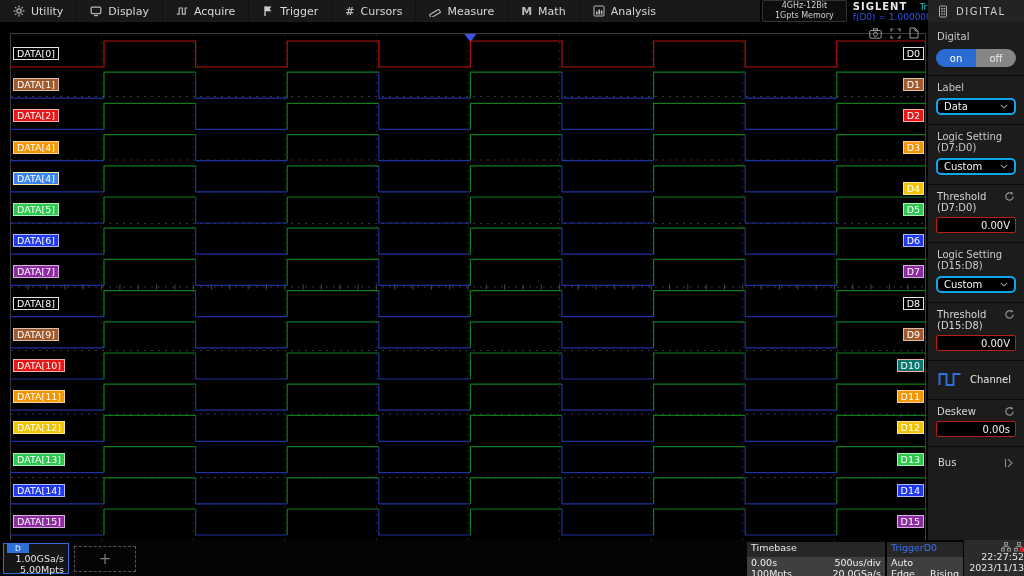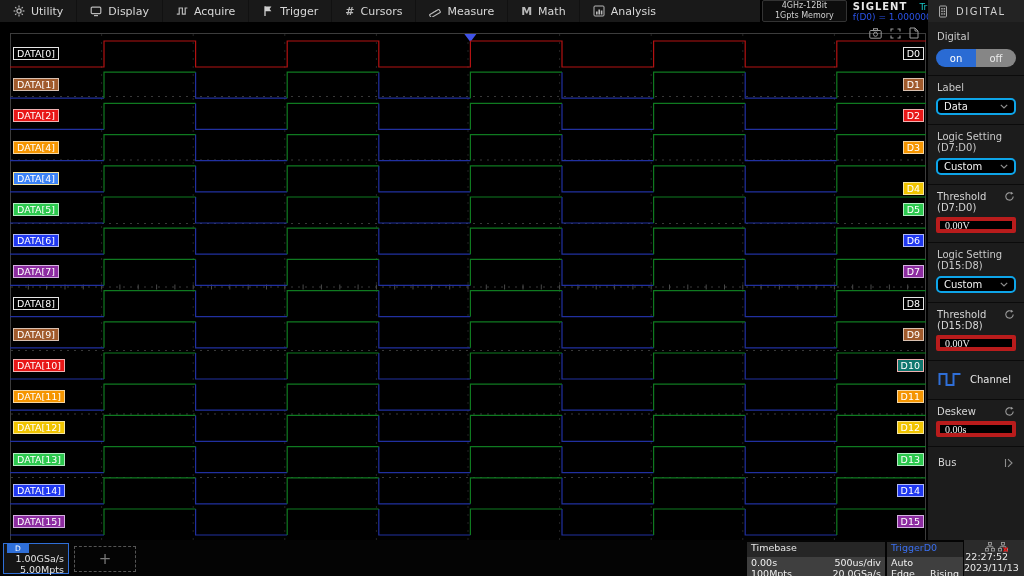--- a/index.html
+++ b/index.html
@@ -27,22 +27,22 @@
   .panel-header span{font-size:10px;letter-spacing:1.5px;color:#d0d0d0;}
   .side-panel{position:absolute;left:928px;top:22px;width:96px;height:518px;background:#1c1c1c;
               display:flex;flex-direction:column;padding-top:7px;font-size:10px;}
   .plabel{color:#c9c9c9;margin:2px 9px;line-height:11px;}
   .plabel-row{display:flex;justify-content:space-between;align-items:flex-start;margin:2px 9px 1px 9px;}
   .toggle{display:flex;height:18px;margin:5px 8px 2px 8px;border-radius:9px;overflow:hidden;}
   .tg-on{flex:1;background:#2a6bd4;color:#fff;display:flex;align-items:center;justify-content:center;}
   .tg-off{flex:1;background:#868686;color:#e9e9e9;display:flex;align-items:center;justify-content:center;}
   .dropdown{margin:3px 8px;height:17px;background:#000;border:2px solid #0ea5e9;border-radius:5px;
             display:flex;align-items:center;justify-content:space-between;padding:0 6px;color:#f2f2f2;}
-  .pinput{margin:3px 8px;height:16px;background:#000;border:4px solid #b91c1c;border-radius:2px;
-          display:flex;align-items:center;padding:0 5px;color:#f2f2f2;font-family:Liberation Serif, serif;}
+  .pinput{margin:3px 8px;height:16px;background:#000;border:1px solid #b91c1c;border-radius:2px;
+          display:flex;align-items:center;justify-content:flex-end;padding:0 5px;color:#f2f2f2;}
   .pdivider{border-top:1px solid #0b0b0b;margin:6px 0 4px 0;}
   .chanrow{display:flex;align-items:center;gap:8px;margin:6px 10px;}
   .busrow{display:flex;align-items:center;justify-content:space-between;margin:6px 10px 0 10px;}
   
   .waveregion{position:absolute;left:0;top:22px;width:928px;height:518px;background:#000;}
   #plot-wrap{position:absolute;left:10px;top:11px;width:916px;height:508px;}
   #wave-svg{position:absolute;left:0;top:0;}
   .ch-label{position:absolute;height:13px;line-height:12px;font-size:9.5px;padding:0 3px;
             white-space:nowrap;border:1px solid #e6e6e6;}
   .grid-icons{position:absolute;top:5px;right:9px;display:flex;gap:8px;align-items:center;}
@@ -55,21 +55,21 @@
   .addtile{position:absolute;left:74px;top:6px;width:62px;height:26px;border:1px dashed #555;
            display:flex;align-items:center;justify-content:center;color:#7a7a7a;font-size:15px;}
   .infobox{position:absolute;top:2px;font-size:9.5px;line-height:11px;}
   .ib-head{background:#262626;padding:0 4px;height:15px;display:flex;justify-content:flex-start;color:#e8e8e8;}
   .ib-body{background:#3f3f3f;color:#f0f0f0;}
   .ib-row{display:flex;justify-content:space-between;padding:0 4px;height:11px;}
   .tb{left:747px;width:138px;}
   .tr{left:887px;width:76px;}
   .blue{color:#3a6ff0;}
   .clock{position:absolute;left:964px;top:0;width:60px;height:36px;background:#2b2b2b;
-         text-align:right;padding-right:16px;font-size:9.5px;line-height:11px;color:#e8e8e8;}
+         text-align:right;padding-right:0;font-size:9.5px;line-height:11px;color:#e8e8e8;}
   .neticons{display:flex;justify-content:flex-end;gap:3px;height:11px;padding-top:2px;}
 </style>
 </head>
 <body>
 
 <div class="screen">
 
   <div class="menubar">
     <div class="mi">
       <svg width="12" height="12" viewBox="0 0 12 12">

